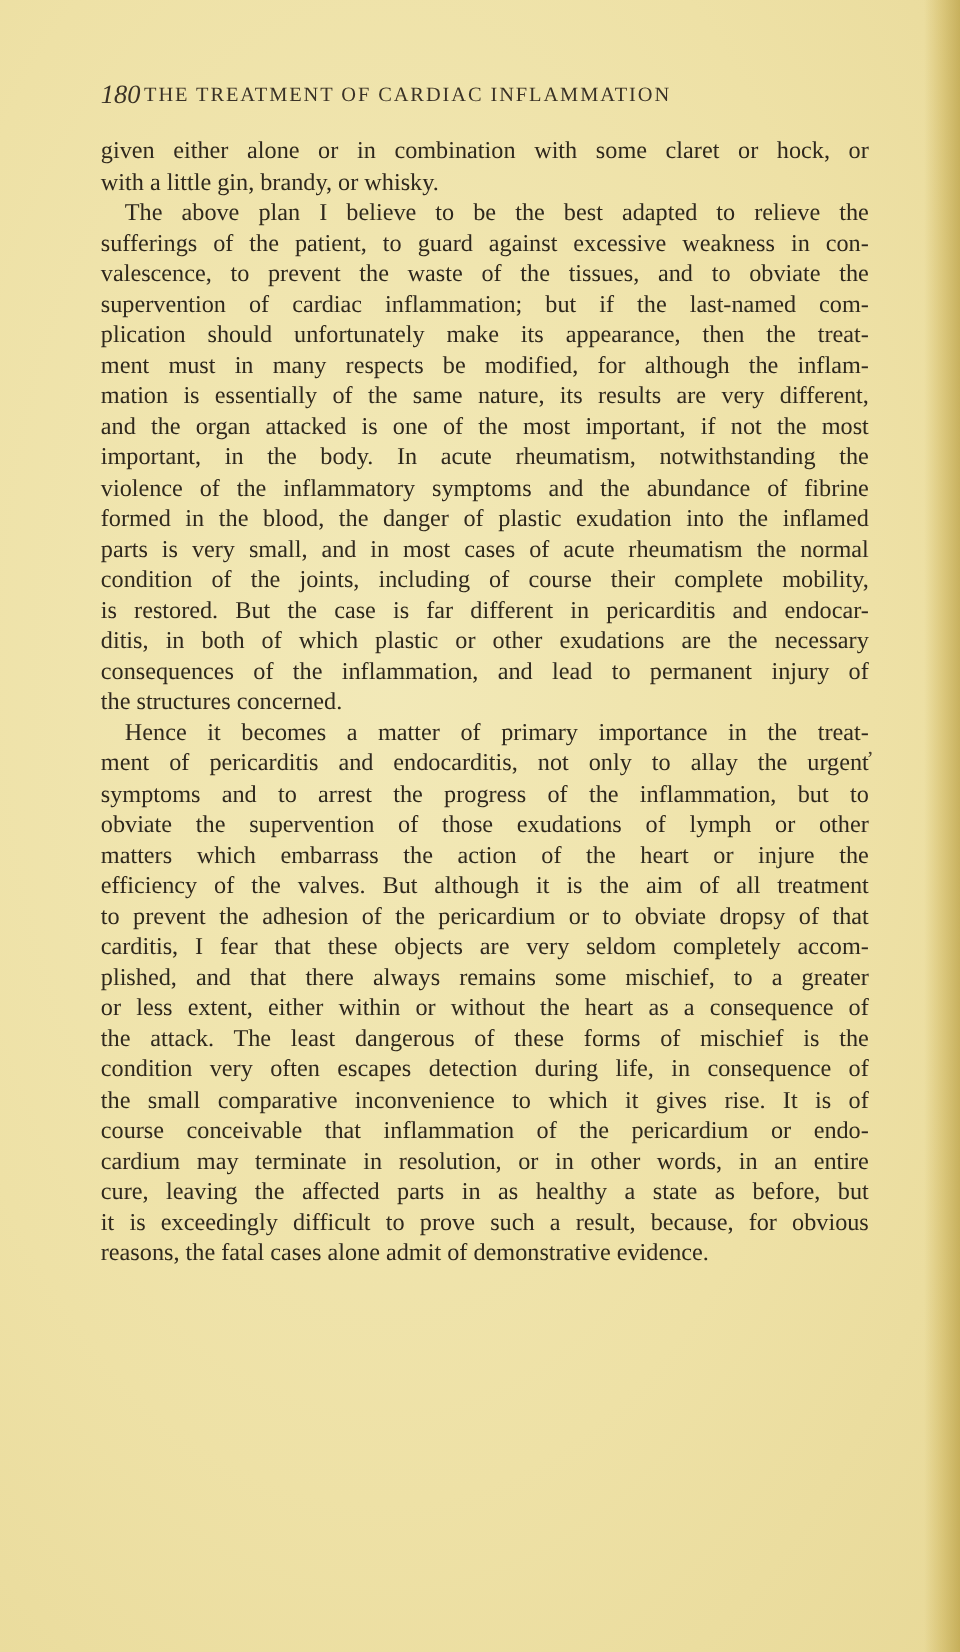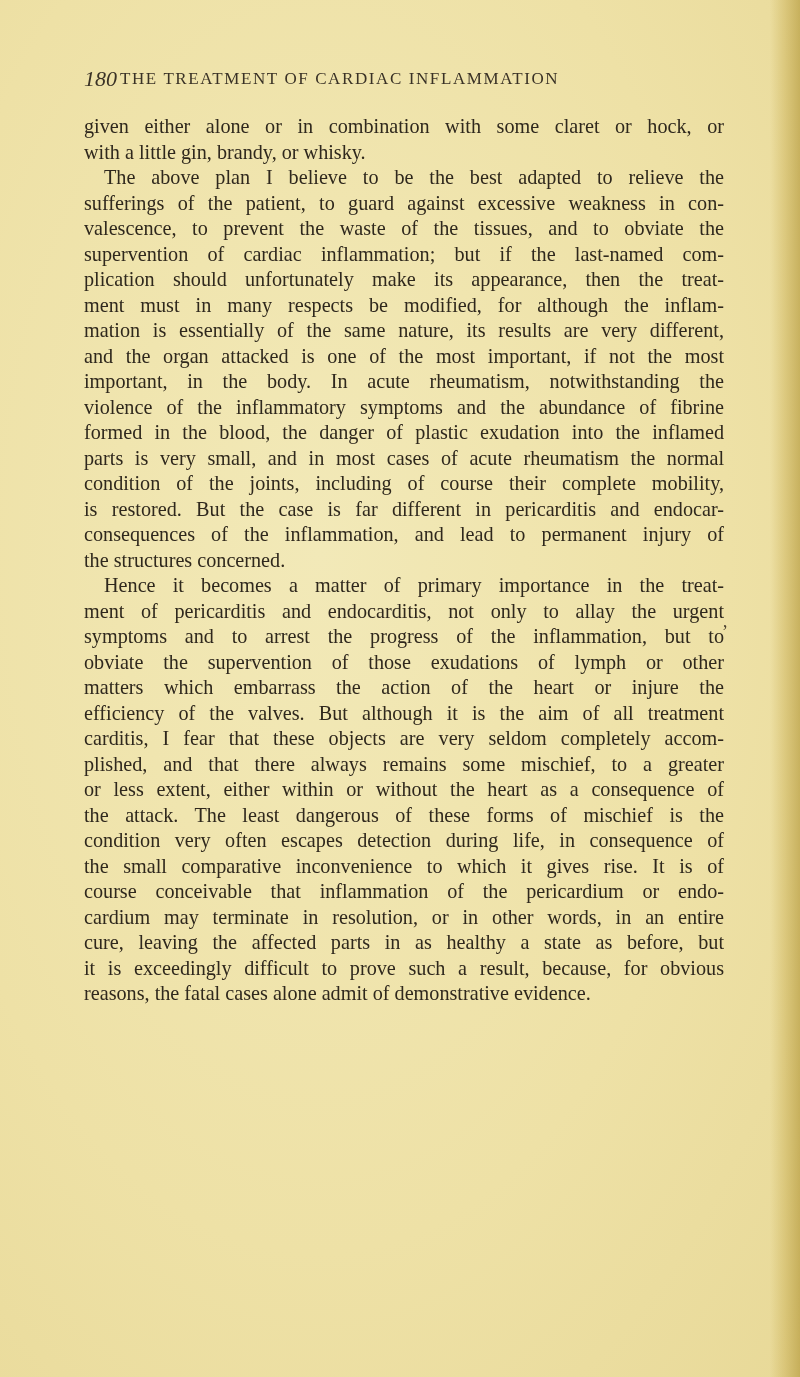--- a/index.html
+++ b/index.html
@@ -63,28 +63,30 @@
       <span class="line">plication should unfortunately make its appearance, then the treat-</span>
       <span class="line">ment must in many respects be modified, for although the inflam-</span>
       <span class="line">mation is essentially of the same nature, its results are very different,</span>
       <span class="line">and the organ attacked is one of the most important, if not the most</span>
       <span class="line">important, in the body. In acute rheumatism, notwithstanding the</span>
       <span class="line">violence of the inflammatory symptoms and the abundance of fibrine</span>
       <span class="line">formed in the blood, the danger of plastic exudation into the inflamed</span>
       <span class="line">parts is very small, and in most cases of acute rheumatism the normal</span>
       <span class="line">condition of the joints, including of course their complete mobility,</span>
       <span class="line">is restored. But the case is far different in pericarditis and endocar-</span>
+      <span class="line">ditis, in both of which plastic or other exudations are the necessary</span>
       <span class="line">consequences of the inflammation, and lead to permanent injury of</span>
       <span class="line last">the structures concerned.</span>
       <span class="line indent">Hence it becomes a matter of primary importance in the treat-</span>
       <span class="line">ment of pericarditis and endocarditis, not only to allay the urgent</span>
       <span class="line">symptoms and to arrest the progress of the inflammation, but to</span>
       <span class="line">obviate the supervention of those exudations of lymph or other</span>
       <span class="line">matters which embarrass the action of the heart or injure the</span>
       <span class="line">efficiency of the valves. But although it is the aim of all treatment</span>
+      <span class="line">to prevent the adhesion of the pericardium or to obviate dropsy of that</span>
       <span class="line">carditis, I fear that these objects are very seldom completely accom-</span>
       <span class="line">plished, and that there always remains some mischief, to a greater</span>
       <span class="line">or less extent, either within or without the heart as a consequence of</span>
       <span class="line">the attack. The least dangerous of these forms of mischief is the</span>
       <span class="line">condition very often escapes detection during life, in consequence of</span>
       <span class="line">the small comparative inconvenience to which it gives rise. It is of</span>
       <span class="line">course conceivable that inflammation of the pericardium or endo-</span>
       <span class="line">cardium may terminate in resolution, or in other words, in an entire</span>
       <span class="line">cure, leaving the affected parts in as healthy a state as before, but</span>
       <span class="line">it is exceedingly difficult to prove such a result, because, for obvious</span>

